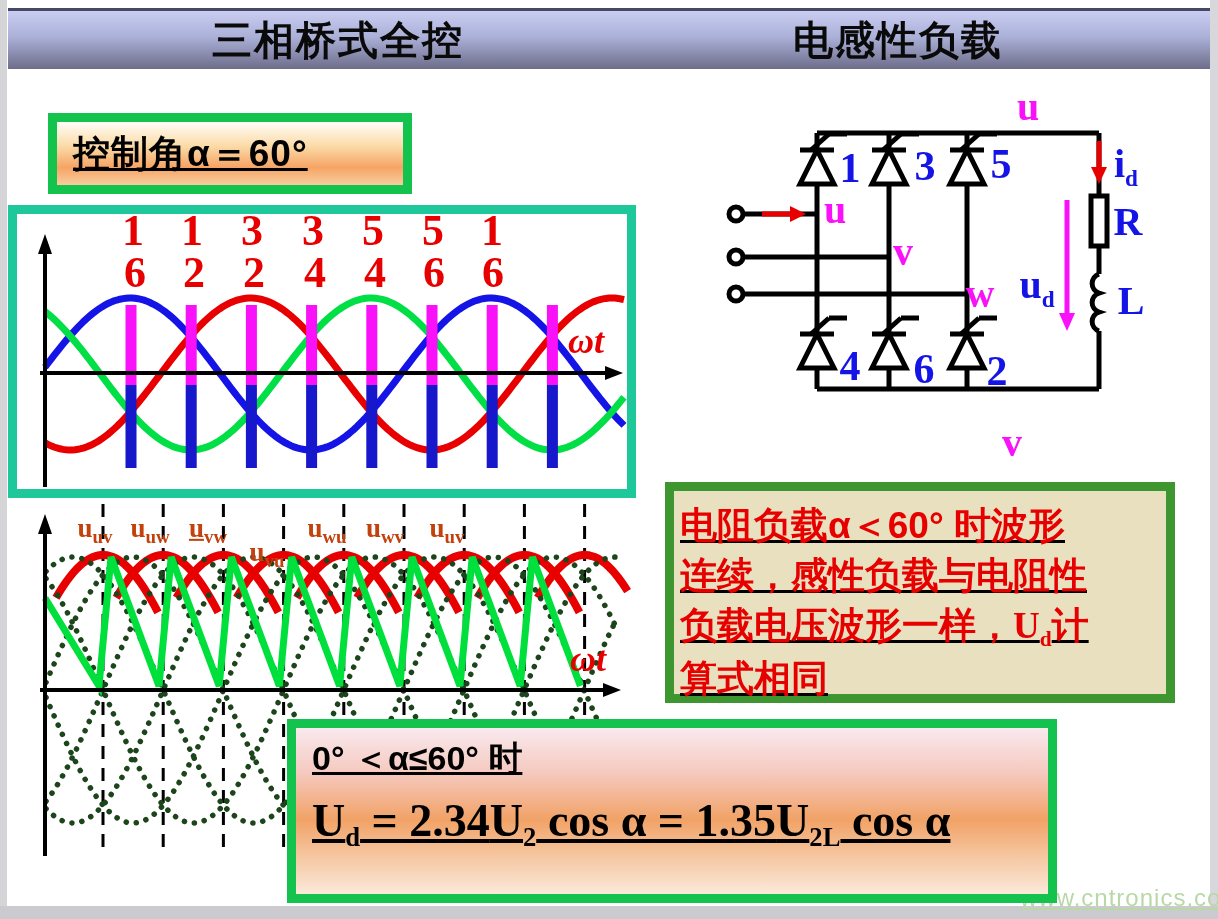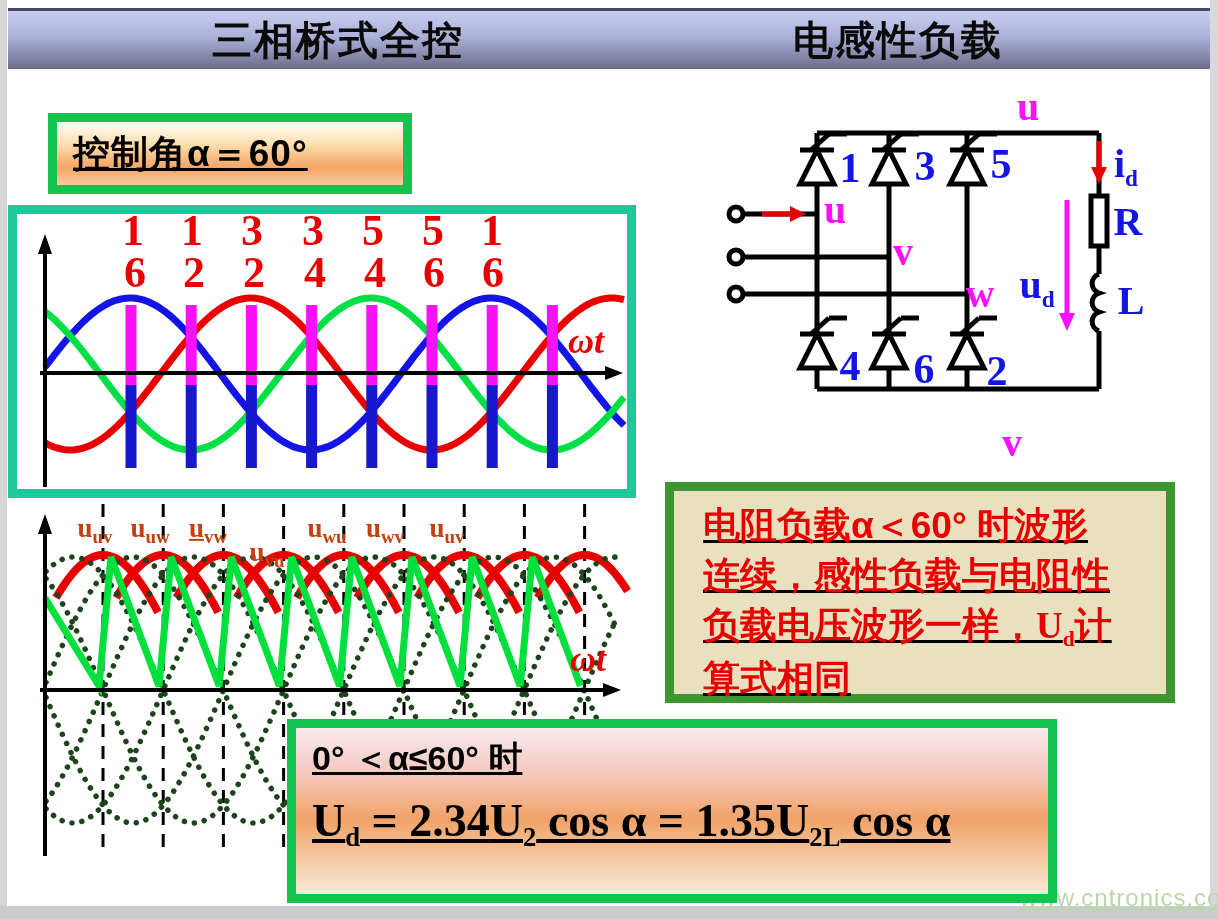--- a/index.html
+++ b/index.html
@@ -27,21 +27,21 @@
     background:linear-gradient(180deg,#fffef8 0%,#fbdba8 38%,#f6a464 72%,#f8cda0 100%);
     display:flex;align-items:center;}
   #control-box span{font-size:37px;font-weight:bold;color:#000;padding-left:16px;letter-spacing:1px;}
 
   
   #chart1-box{left:8px;top:205px;width:628px;height:293px;z-index:2;box-sizing:border-box;
     border:9px solid #1fc89b;background:#ffffff;}
 
   
   #note-box{left:665px;top:482px;width:510px;height:221px;z-index:2;box-sizing:border-box;
-    border:9px solid #3d9630;background:#e9e0bf;padding:10px 29px;}
+    border:9px solid #3d9630;background:#e9e0bf;padding:10px 6px;}
   #note-box .ln{font-size:37px;font-weight:bold;color:#e60000;line-height:1.35;white-space:nowrap;}
   #note-box .ser{font-family:"Liberation Serif",serif;}
 
   
   #formula-box{left:287px;top:719px;width:770px;height:184px;z-index:3;box-sizing:border-box;
     border:9px solid #14c24e;
     background:linear-gradient(180deg,#f9e9ee 0%,#f5c8bd 28%,#f1a266 55%,#f6cead 82%,#fbe9da 100%);
     padding:8px 0 0 16px;}
   #formula-cond{font-size:34px;font-weight:bold;color:#000;}
   #formula-line{margin-top:12px;font-family:"Liberation Serif",serif;font-weight:bold;

